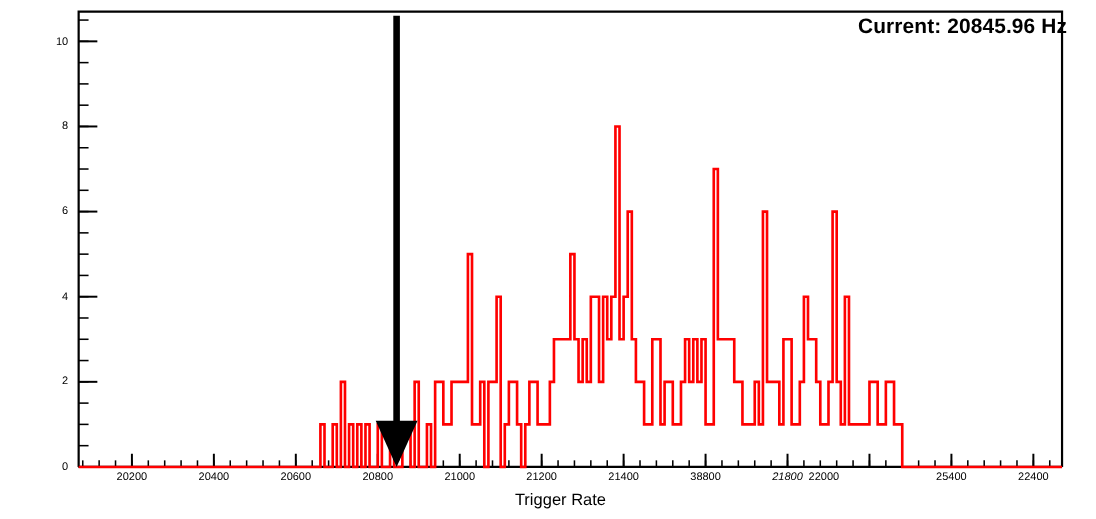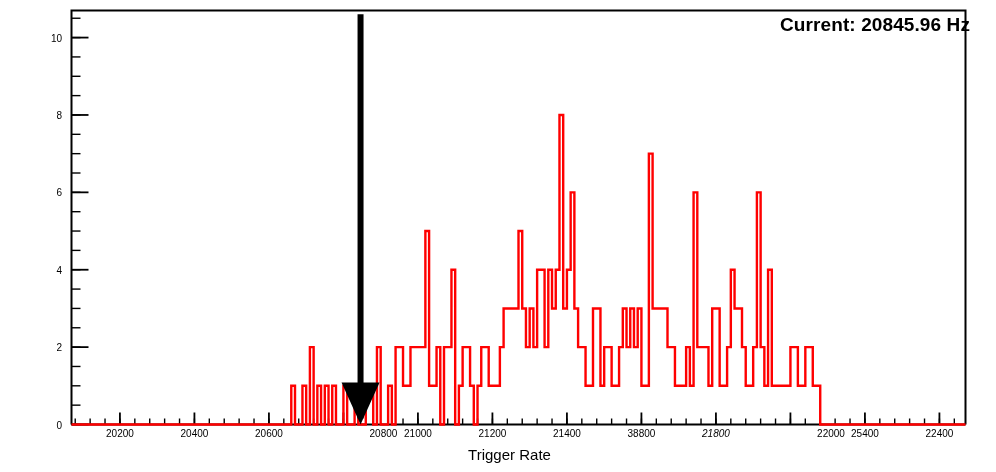--- a/index.html
+++ b/index.html
@@ -157,27 +157,27 @@
   </svg>
 
   <div class="title-text">Current: 20845.96 Hz</div>
 
   <div class="axis-title-x"><span>Trigger Rate</span></div>
 
   <div id="xlabels">
       <div class="tick-label x" style="left: 119.925px;">20200</div>
       <div class="tick-label x" style="left: 194.425px; text-align: right;">20400</div>
       <div class="tick-label x" style="left: 268.925px;">20600</div>
-      <div class="tick-label x" style="left: 343.425px; margin-left: 40px;">20800</div>
+      <div class="tick-label x" style="left: 343.425px;">20800</div>
       <div class="tick-label x" style="left: 417.925px;">21000</div>
       <div class="tick-label x" style="left: 492.425px;">21200</div>
       <div class="tick-label x" style="left: 566.925px;">21400</div>
       <div class="tick-label x" style="left: 641.425px;">38800</div>
       <div class="tick-label x" style="left: 715.925px; font-style: italic;">21800</div>
-      <div class="tick-label x" style="left: 831px;">22000</div>
+      <div class="tick-label x" style="left: 749px;">22000</div>
       <div class="tick-label x" style="left: 864.925px;">25400</div>
       <div class="tick-label x" style="left: 939.425px;">22400</div>
     </div>
   <div id="ylabels">
       <div class="tick-label y" style="top: 424.5px; left: 20px; width: 42px;">0</div>
       <div class="tick-label y" style="top: 347.117px; left: 20px; width: 42px;">2</div>
       <div class="tick-label y" style="top: 269.734px; left: 20px; width: 42px;">4</div>
       <div class="tick-label y" style="top: 192.35px; left: 20px; width: 42px;">6</div>
       <div class="tick-label y" style="top: 114.967px; left: 20px; width: 42px;">8</div>
       <div class="tick-label y" style="top: 37.5841px; left: 20px; width: 42px;">10</div>

